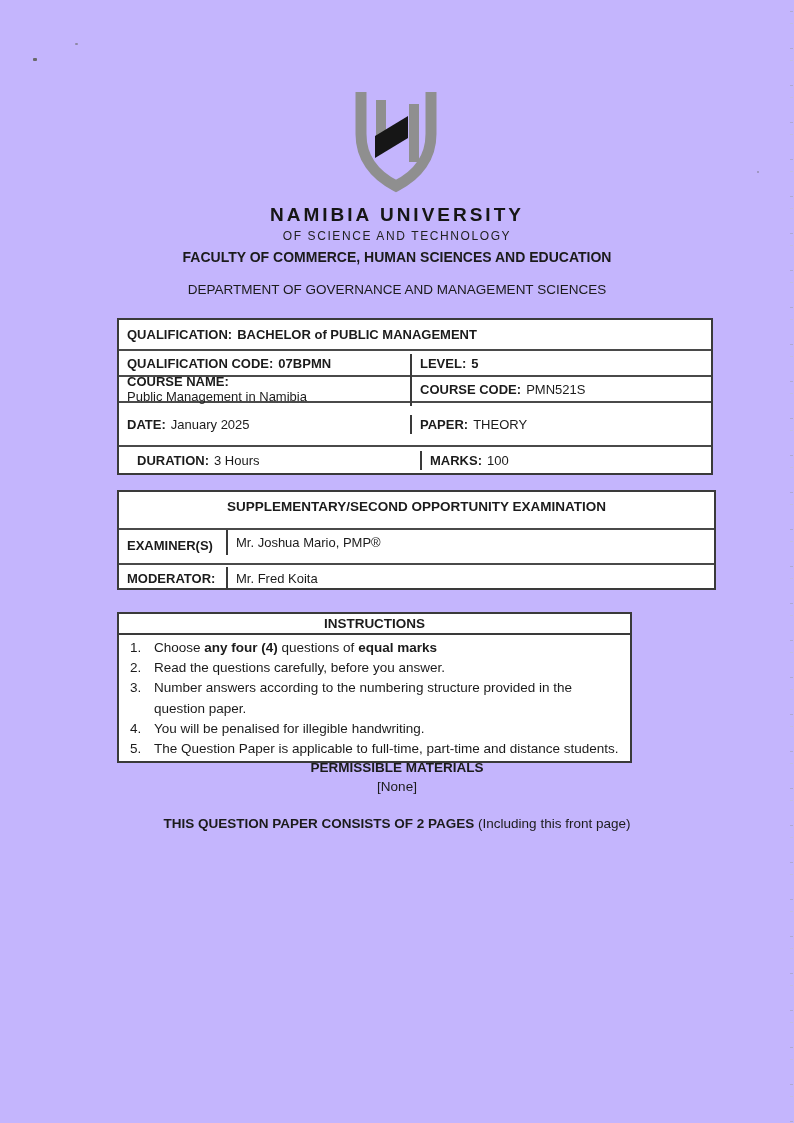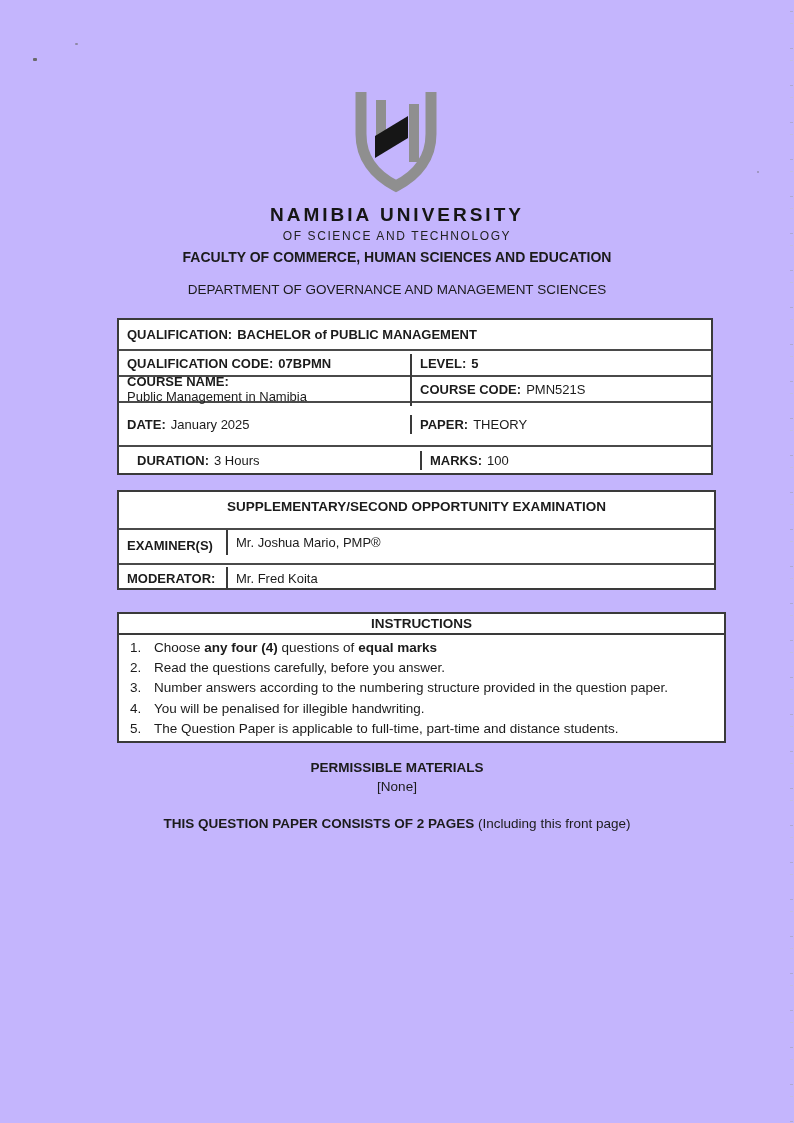--- a/index.html
+++ b/index.html
@@ -52,21 +52,21 @@
   
   #table-exam{top:490px;width:599px;}
   #table-exam .hdr{height:36px;justify-content:center;align-items:flex-start;
     padding-top:7px;font-weight:700;font-size:13.5px;display:flex;}
   #table-exam .r-exam{height:35px;align-items:flex-start;}
   #table-exam .r-mod{height:25px;align-items:flex-end;}
   #table-exam .lab{width:109px;padding-top:8px;}
   #table-exam .val-cell{flex:1;padding-top:5px;}
 
   
-  #table-instructions{top:612px;width:609px;font-size:13.5px;}
+  #table-instructions{top:612px;width:515px;font-size:13.5px;}
   #table-instructions .hdr{height:19px;display:flex;justify-content:center;align-items:center;
     font-weight:700;border-bottom:2px solid #3a3a3a;}
   .ins-list{padding:3px 6px 2px 0;}
   .ins-row{display:flex;line-height:20.2px;}
   .ins-num{width:24px;padding-left:11px;flex:none;}
   .ins-text{flex:1;}
   .ins-text .b{font-weight:700;}
 
   
   .materials-title{top:760px;font-size:13.5px;font-weight:700;}

